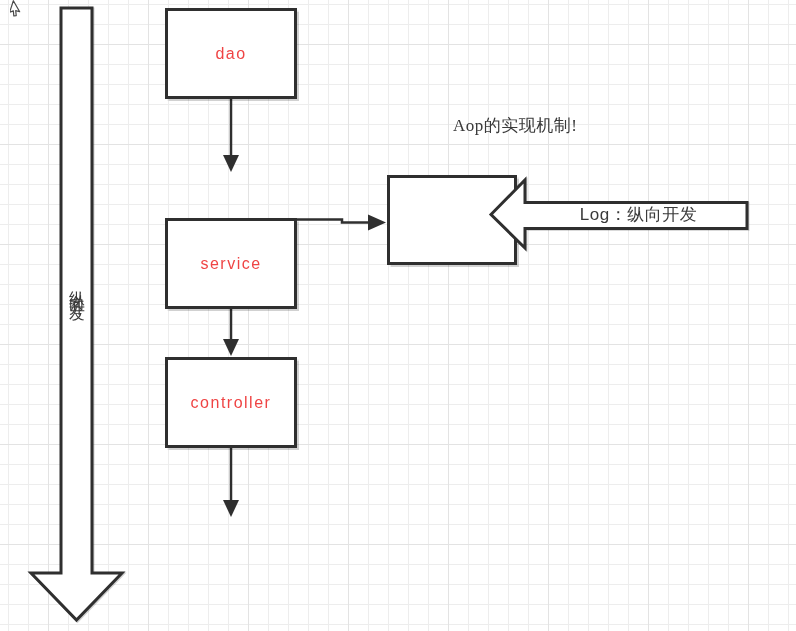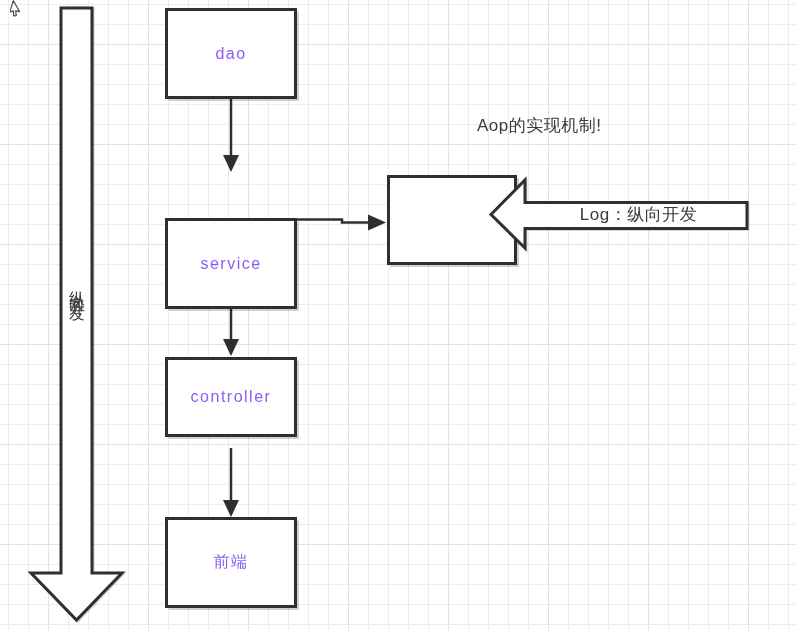--- a/index.html
+++ b/index.html
@@ -23,29 +23,29 @@
   .layer{position:absolute;left:0;top:0;width:796px;height:631px;}
   svg.layer{pointer-events:none;}
   svg .shape{pointer-events:auto;}
 
   .node{
     position:absolute;
     box-sizing:border-box;
     background:#ffffff;
     border:3px solid #2f2f2f;
     display:flex;align-items:center;justify-content:center;
-    color:#8b5cf6;
+    color:#ef4444;
     font-size:16px;
     font-weight:400;
     letter-spacing:1.5px;
     box-shadow:1.5px 1.5px 1px rgba(0,0,0,0.18);
   }
   .node-dao       {left:165px;top:8px;  width:132px;height:91px;}
   .node-service   {left:165px;top:172px;width:132px;height:91px;margin-top:46px;}
-  .node-controller{left:165px;top:357px;width:132px;height:80px;}
+  .node-controller{left:165px;top:357px;width:132px;height:91px;}
   .node-frontend  {left:165px;top:517px;width:132px;height:91px;}
   .node-aop       {left:387px;top:175px;width:130px;height:90px;}
 
   .vertical-arrow-label{
     position:absolute;
     left:61px;top:240px;width:31px;height:96px;
     display:flex;align-items:center;justify-content:center;
     writing-mode:vertical-rl;
     text-orientation:upright;
     font-size:16px;
@@ -56,25 +56,26 @@
     position:absolute;
     left:530px;top:201px;width:217px;height:27px;
     display:flex;align-items:center;justify-content:center;
     font-size:17px;
     color:#3a3a3a;
     letter-spacing:0.5px;
     white-space:nowrap;
   }
   .annotation-title{
     position:absolute;
-    left:477px;top:114px;
+    left:453px;top:114px;
     font-size:17px;
     color:#3a3a3a;
     letter-spacing:0.5px;
     white-space:nowrap;
+    font-family:Liberation Serif, serif;
   }
   .cursor{
     position:absolute;left:10px;top:0px;width:16px;height:18px;
   }
 </style>
 </head>
 <body>
 
 <div class="canvas">
 
@@ -105,23 +106,20 @@
 
   <div class="node node-dao">
     <span>dao</span>
   </div>
   <div class="node node-service">
     <span>service</span>
   </div>
   <div class="node node-controller">
     <span>controller</span>
   </div>
-  <div class="node node-frontend">
-    <span>前端</span>
-  </div>
   <div class="node node-aop">
     <span></span>
   </div>
 
   <svg class="layer" viewBox="0 0 796 631" width="796" height="631">
     <polygon class="shape" points="491,214.5 525,180 525,202.5 747,202.5 747,228.5 525,228.5 525,248" fill="#ffffff" stroke="#2f2f2f" stroke-width="3" style="filter:drop-shadow(1.5px 1.5px 0.5px rgba(0,0,0,0.15));"></polygon>
   </svg>
 
   <div class="vertical-arrow-label">纵向开发</div>
 

